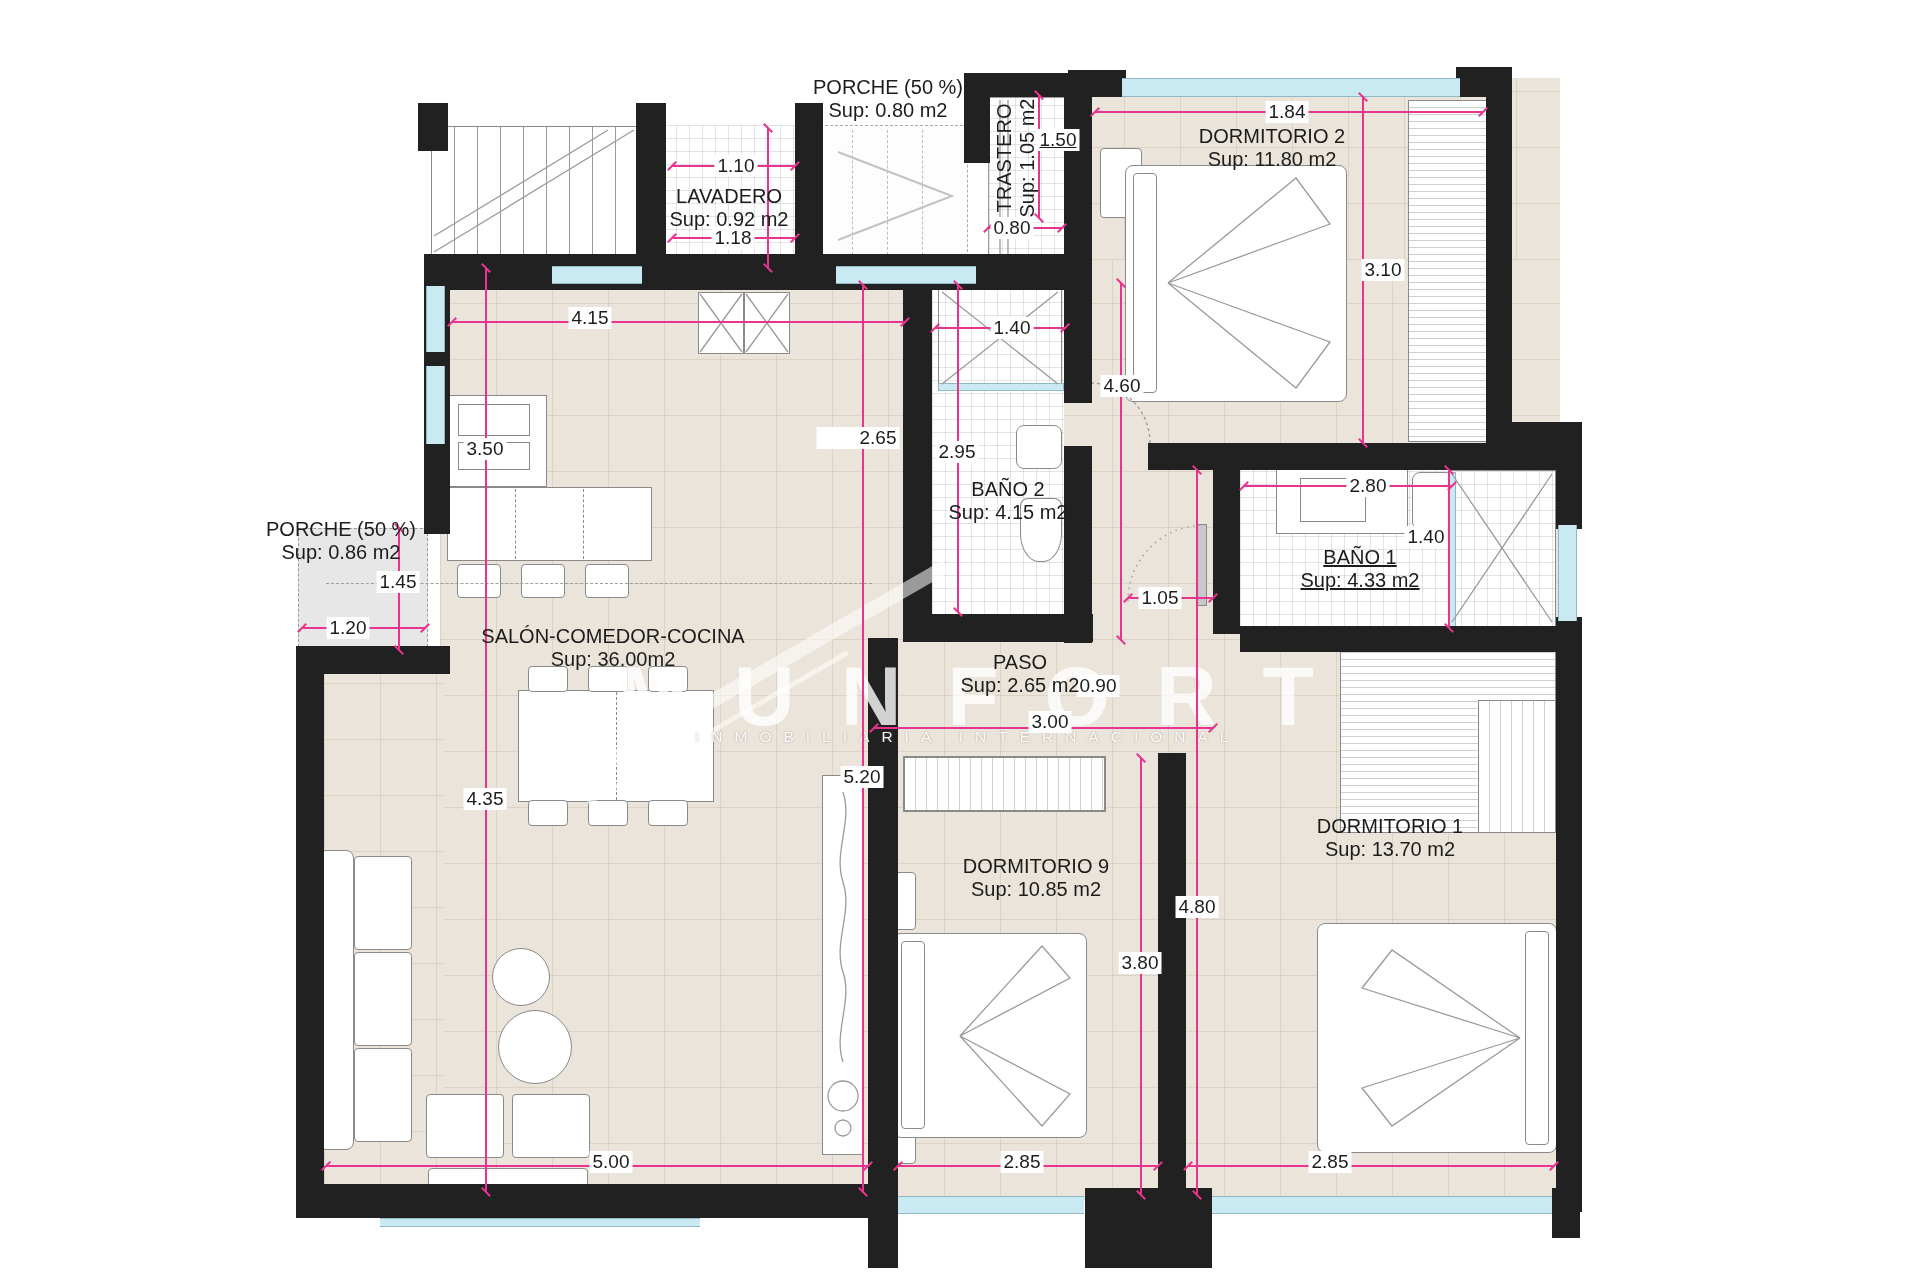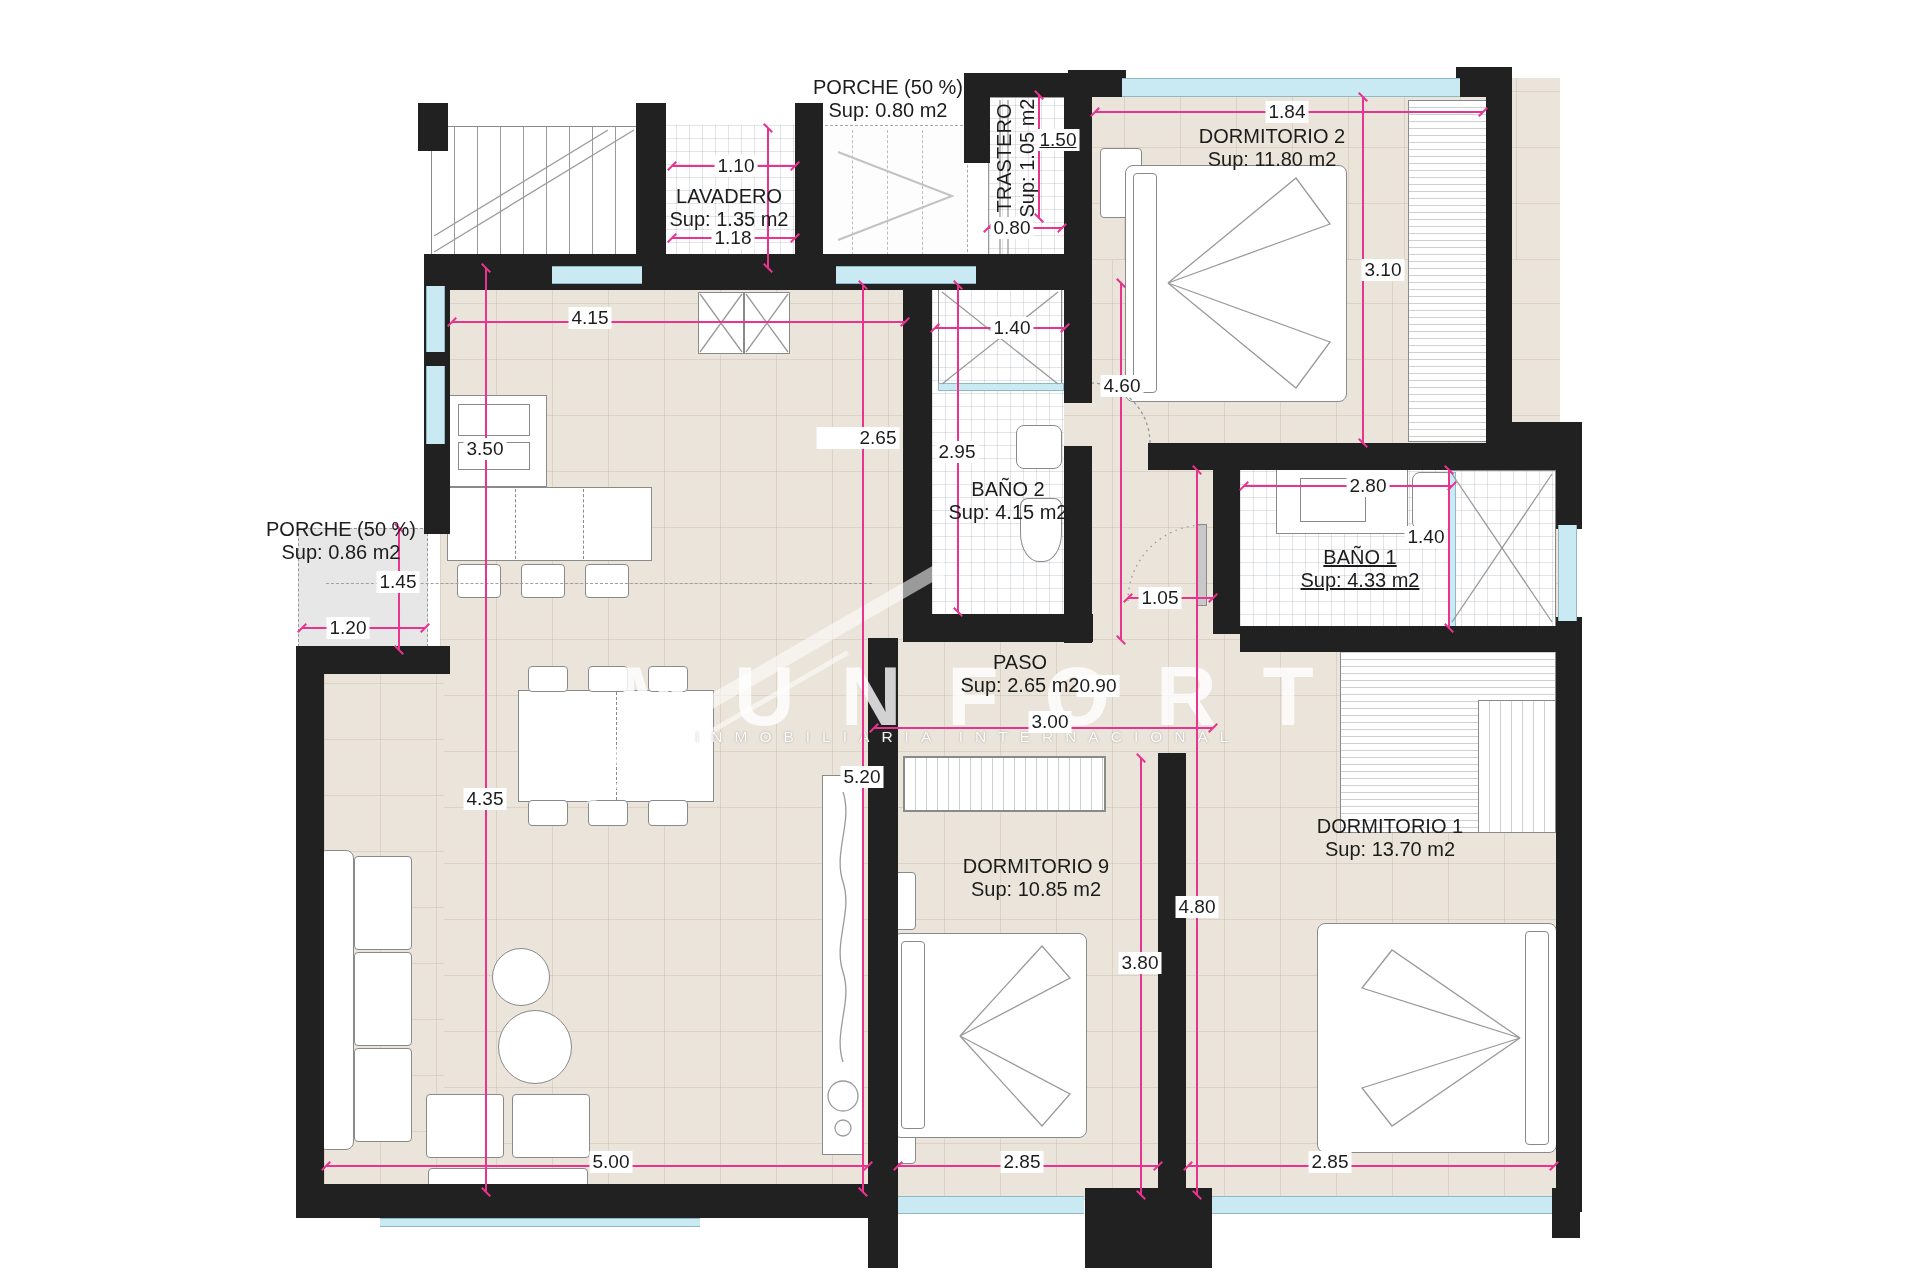--- a/index.html
+++ b/index.html
@@ -254,21 +254,21 @@
   <div class="dlabel" style="left:611px;top:1162px;">5.00</div>
   <div class="dlabel" style="left:1022px;top:1162px;">2.85</div>
   <div class="dlabel" style="left:1330px;top:1162px;">2.85</div>
 
   <div class="rlabel" style="left:888px;top:99px;">
     <div>PORCHE (50 %)</div>
     <div>Sup: 0.80 m2</div>
   </div>
   <div class="rlabel" style="left:729px;top:208px;">
     <div>LAVADERO</div>
-    <div>Sup: 1.35 m2</div>
+    <div>Sup: 0.92 m2</div>
   </div>
   <div class="rlabel vert" style="left:1016px;top:158px;">
     <div>TRASTERO</div>
     <div>Sup: 1.05 m2</div>
   </div>
   <div class="rlabel" style="left:1272px;top:148px;">
     <div>DORMITORIO 2</div>
     <div>Sup: 11.80 m2</div>
   </div>
   <div class="rlabel" style="left:1008px;top:501px;">
@@ -276,20 +276,24 @@
     <div>Sup: 4.15 m2</div>
   </div>
   <div class="rlabel" style="left:1360px;top:569px;text-decoration:underline;">
     <div>BAÑO 1</div>
     <div>Sup: 4.33 m2</div>
   </div>
   <div class="rlabel" style="left:341px;top:541px;">
     <div>PORCHE (50 %)</div>
     <div>Sup: 0.86 m2</div>
   </div>
+  <div class="rlabel" style="left:613px;top:648px;">
+    <div>SALÓN-COMEDOR-COCINA</div>
+    <div>Sup: 36.00m2</div>
+  </div>
   <div class="rlabel" style="left:1020px;top:674px;">
     <div>PASO</div>
     <div>Sup: 2.65 m2</div>
   </div>
   <div class="rlabel" style="left:1036px;top:878px;">
     <div>DORMITORIO 9</div>
     <div>Sup: 10.85 m2</div>
   </div>
   <div class="rlabel" style="left:1390px;top:838px;">
     <div>DORMITORIO 1</div>

